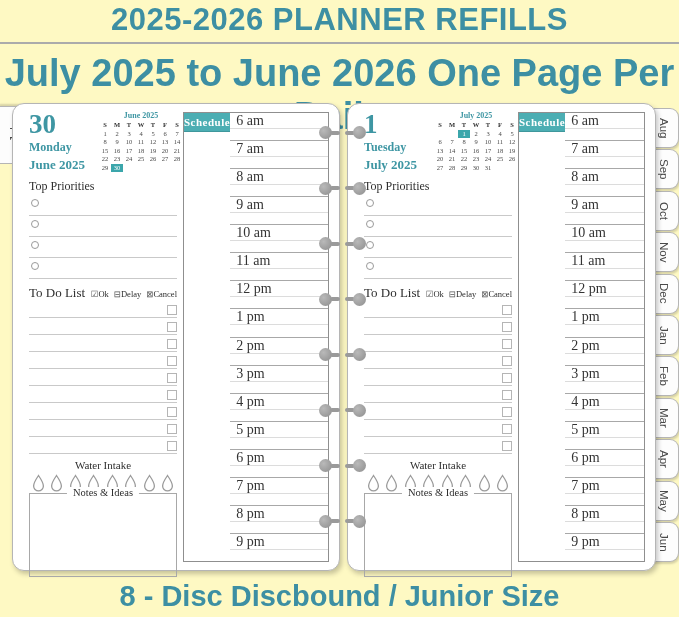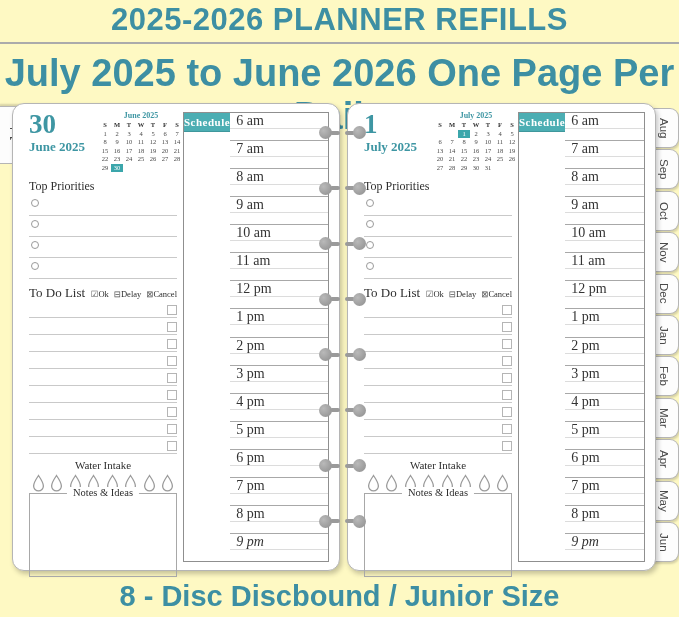--- a/index.html
+++ b/index.html
@@ -80,21 +80,21 @@
   .notes-title { position:absolute; top:-7px; left:50%; transform:translateX(-50%);
     background:#ffffff; padding:0 6px; font-size:10.5px; color:#2e2e2e; white-space:nowrap; }
   
   .schedule-col { position:absolute; left:170px; right:10px; top:8px; bottom:8px;
     border:1px solid #8f8f8f; display:flex; flex-direction:row; }
   .schedule-header { height:18px; line-height:18px; background:#4caeb3; color:#ffffff;
     text-align:center; font-size:11px; font-weight:bold; letter-spacing:0.5px;
     border-bottom:1px solid #3f979c; }
   .schedule-body { flex:1; display:flex; flex-direction:column; }
   .slot { flex:1; border-bottom:1px solid #a8a8a8; display:flex; flex-direction:column; }
-  .slot:last-child { border-bottom:none;font-style:italic; }
+  .slot:last-child { border-bottom:none; }
   .slot-label { height:15px; line-height:15px; font-size:14px; color:#333;
     padding-left:6px; border-bottom:1px solid #dcdcdc; }
   
   .disc-pair { position:absolute; left:319px; width:47px; height:13px; z-index:3;
     display:flex; justify-content:space-between; }
   .disc-half { position:relative; width:22px; height:13px; }
   .disc-head { position:absolute; top:0; width:13px; height:13px; border-radius:50%;
     background:radial-gradient(circle at 35% 35%, #b9b9b9, #8d8d8d); }
   .disc-stem { position:absolute; top:4.5px; width:10px; height:4px; background:#9a9a9a;
     border-radius:2px; }
@@ -122,20 +122,21 @@
       <div class="tab tab-right" style="top: 439.2px;">Apr</div>
       <div class="tab tab-right" style="top: 480.6px;">May</div>
       <div class="tab tab-right" style="top: 522px;">Jun</div>
     </div>
 
   <div class="page page-left">
   <div class="page-inner">
     <div class="left-col">
       <div class="date-block">
         <div class="date-number">30</div>
+        <div class="weekday">Monday</div>
         <div class="month-year">June 2025</div>
         <div class="mini-cal">
           <div class="cal-title">June 2025</div>
           <div class="cal-grid">
                 <div class="cal-cell cal-head">S</div>
                 <div class="cal-cell cal-head">M</div>
                 <div class="cal-cell cal-head">T</div>
                 <div class="cal-cell cal-head">W</div>
                 <div class="cal-cell cal-head">T</div>
                 <div class="cal-cell cal-head">F</div>
@@ -310,20 +311,21 @@
             </div>
           </div>
     </div>
   </div>
 </div>
   <div class="page page-right">
   <div class="page-inner">
     <div class="left-col">
       <div class="date-block">
         <div class="date-number">1</div>
+        <div class="weekday">Tuesday</div>
         <div class="month-year">July 2025</div>
         <div class="mini-cal">
           <div class="cal-title">July 2025</div>
           <div class="cal-grid">
                 <div class="cal-cell cal-head">S</div>
                 <div class="cal-cell cal-head">M</div>
                 <div class="cal-cell cal-head">T</div>
                 <div class="cal-cell cal-head">W</div>
                 <div class="cal-cell cal-head">T</div>
                 <div class="cal-cell cal-head">F</div>

